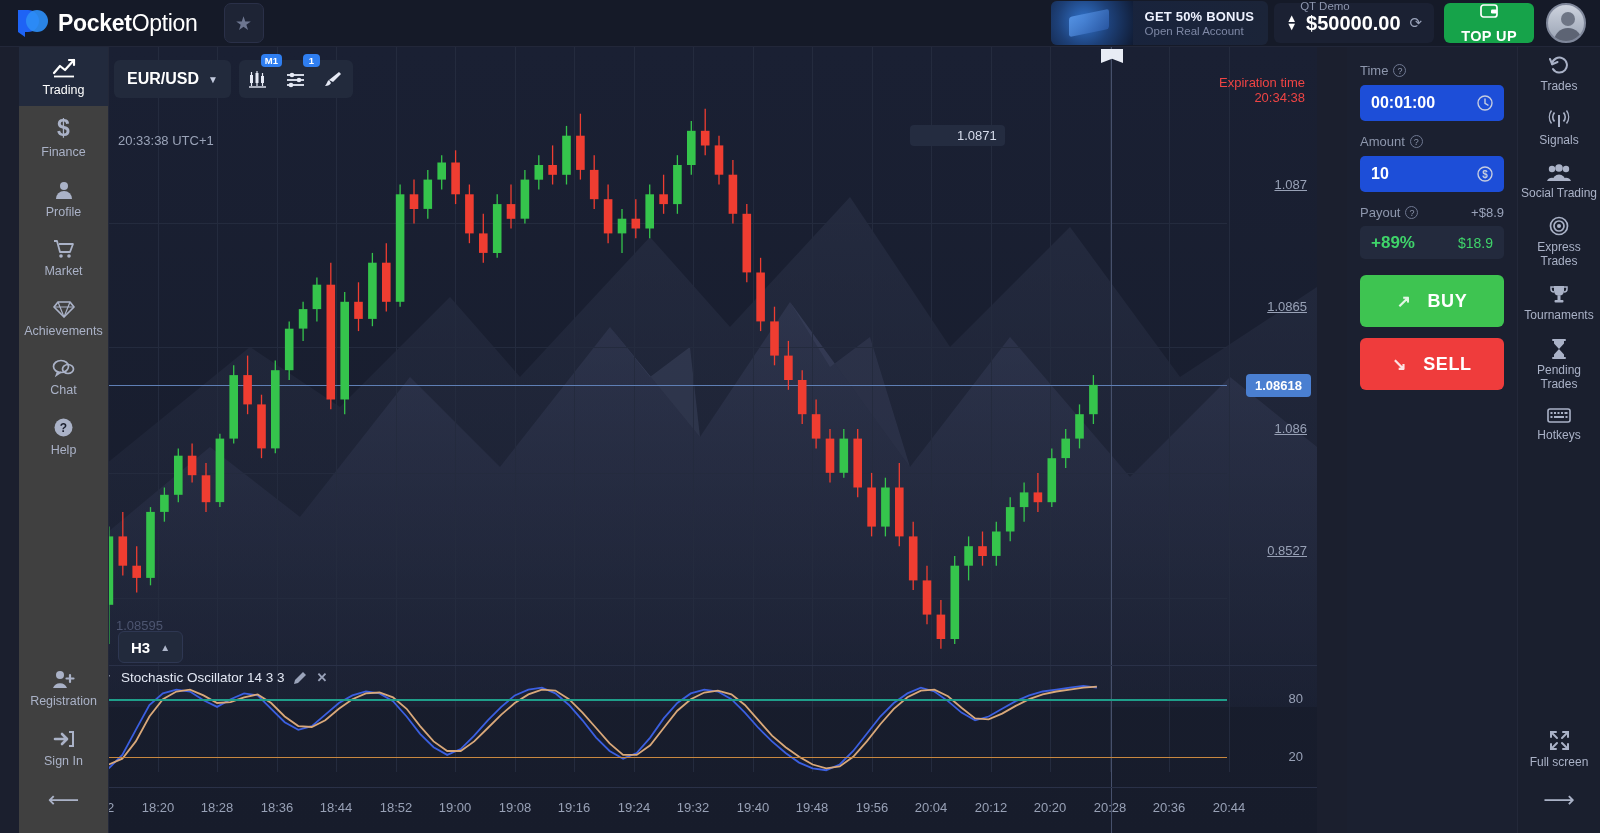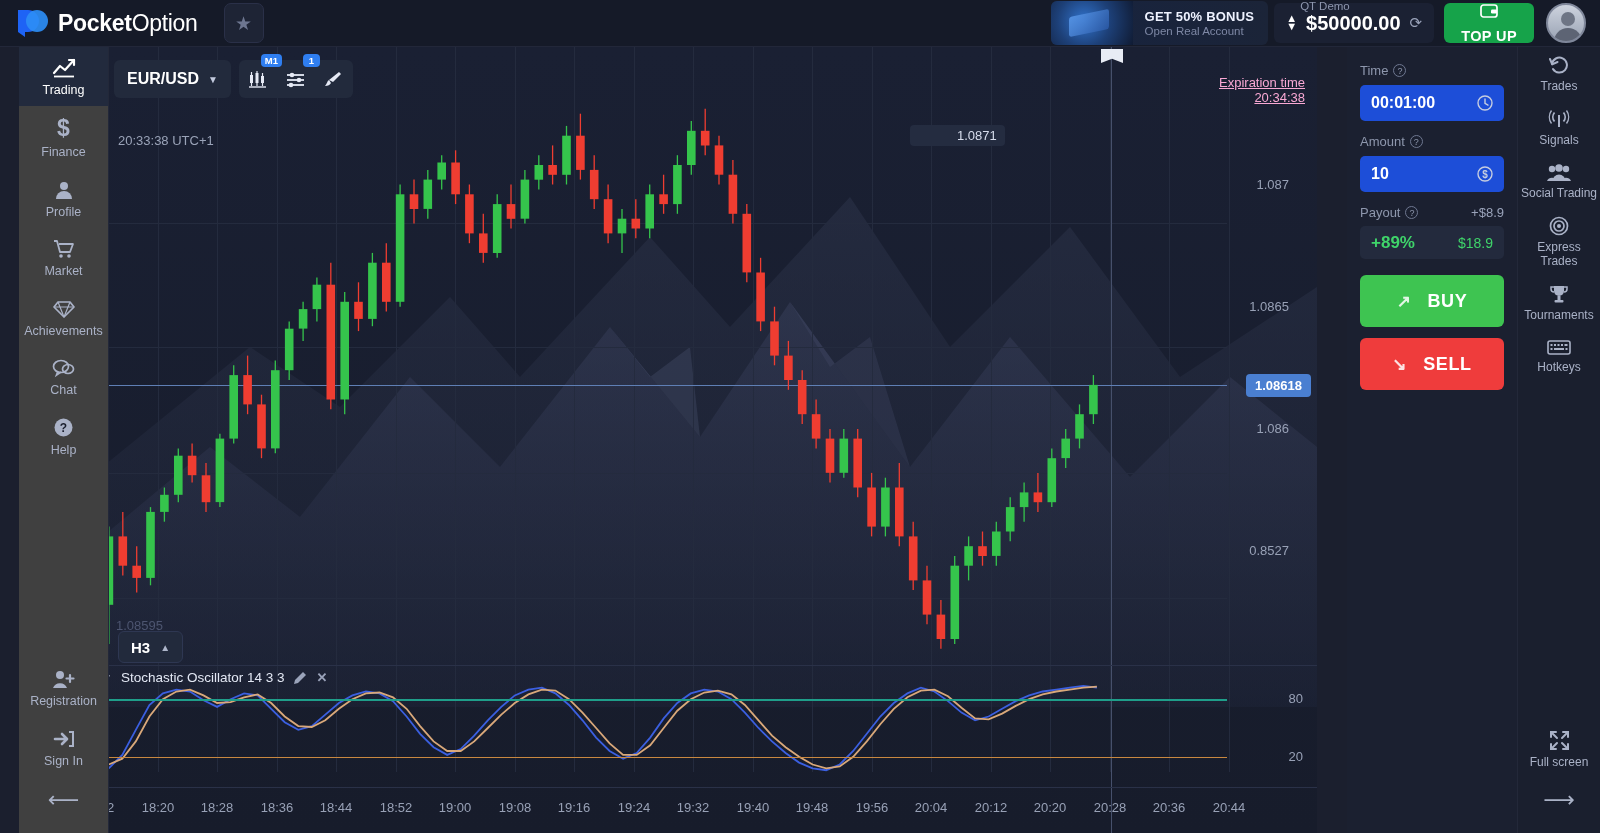--- a/index.html
+++ b/index.html
@@ -154,27 +154,27 @@
     position: relative; cursor: pointer; color: #e6eaf5; font-size: 16px;
   }
   .tool-badge {
     position: absolute; top: -6px; right: -5px; background: #2f7ef0; color: #fff;
     font-size: 9.5px; font-weight: 700; border-radius: 4px; padding: 1px 4px; min-width: 17px; text-align: center;
   }
   #charttime { position: absolute; left: 28px; top: 86px; font-size: 13px; color: #9aa3b8; z-index: 12; }
 
   
   #priceaxis { position: absolute; right: 0; top: 0; width: 90px; height: 614px; z-index: 12; }
-  .price-tick { position: absolute; right: 28px; font-size: 13px; color: #98a1b6; }
+  .price-tick { position: absolute; right: 10px; font-size: 13px; color: #98a1b6; text-decoration: underline; }
   .price-badge {
     position: absolute; right: 6px; background: #4a7fd1; color: #fff; font-size: 13px;
     font-weight: 700; padding: 4px 9px; border-radius: 4px;
   }
   #exp-block { position: absolute; right: 12px; top: 28px; text-align: right; z-index: 12; }
-  .exp-t { font-size: 13px; color: #f9a8d4; text-decoration: underline; }
+  .exp-t { font-size: 13px; color: #ef4444; }
   #expline { position: absolute; top: 0; bottom: 0; width: 1px; background: #46506b; z-index: 6; }
   #exp-flag { position: absolute; width: 22px; height: 14px; background: #e8ecf5; z-index: 13; clip-path: polygon(0 0, 100% 0, 100% 100%, 50% 70%, 0 100%); }
   #priceline { position: absolute; left: 0; height: 1px; background: #5f7fb5; z-index: 7; }
   .hi-label {
     position: absolute; background: #242c40; color: #d6dcec; font-size: 13px;
     padding: 3px 8px; border-radius: 4px; z-index: 12;
   }
   #tf-btn {
     position: absolute; left: 28px; bottom: 170px; display: flex; align-items: center; gap: 10px;
     height: 32px; padding: 0 12px; background: #222a3c; border: 1px solid #2e3consider; border: 1px solid #2e3752;
@@ -753,20 +753,29 @@
             <path d="M5 2 h-3 v2 a3 3 0 0 0 3 3" fill="none" stroke="#aab2c7" stroke-width="1.5"></path>
             <path d="M15 2 h3 v2 a3 3 0 0 1 -3 3" fill="none" stroke="#aab2c7" stroke-width="1.5"></path>
             <rect x="8.5" y="11" width="3" height="4" fill="#aab2c7"></rect>
             <rect x="5.5" y="15" width="9" height="2.6" rx="1" fill="#aab2c7"></rect>
           </svg>
       </div>
       <div class="nav-lbl">Tournaments</div>
     </div>
     <div class="nav-item">
       <div class="nav-ico">
+        <svg width="18" height="20" viewBox="0 0 18 20">
+            <path d="M3 1 h12 M3 19 h12" stroke="#aab2c7" stroke-width="2" stroke-linecap="round"></path>
+            <path d="M4 1.5 v3 l5 5.5 -5 5.5 v3 h10 v-3 l-5 -5.5 5 -5.5 v-3 z" fill="#aab2c7"></path>
+          </svg>
+      </div>
+      <div class="nav-lbl">Pending Trades</div>
+    </div>
+    <div class="nav-item">
+      <div class="nav-ico">
         <svg width="24" height="17" viewBox="0 0 24 17">
             <rect x="1" y="2" width="22" height="13" rx="2" fill="none" stroke="#aab2c7" stroke-width="1.6"></rect>
             <g fill="#aab2c7">
               <rect x="3.5" y="5" width="2" height="2"></rect>
               <rect x="7" y="5" width="2" height="2"></rect>
               <rect x="10.5" y="5" width="2" height="2"></rect>
               <rect x="14" y="5" width="2" height="2"></rect>
               <rect x="17.5" y="5" width="3" height="2"></rect>
               <rect x="3.5" y="9" width="2" height="2"></rect>
               <rect x="7" y="9" width="10" height="2"></rect>

